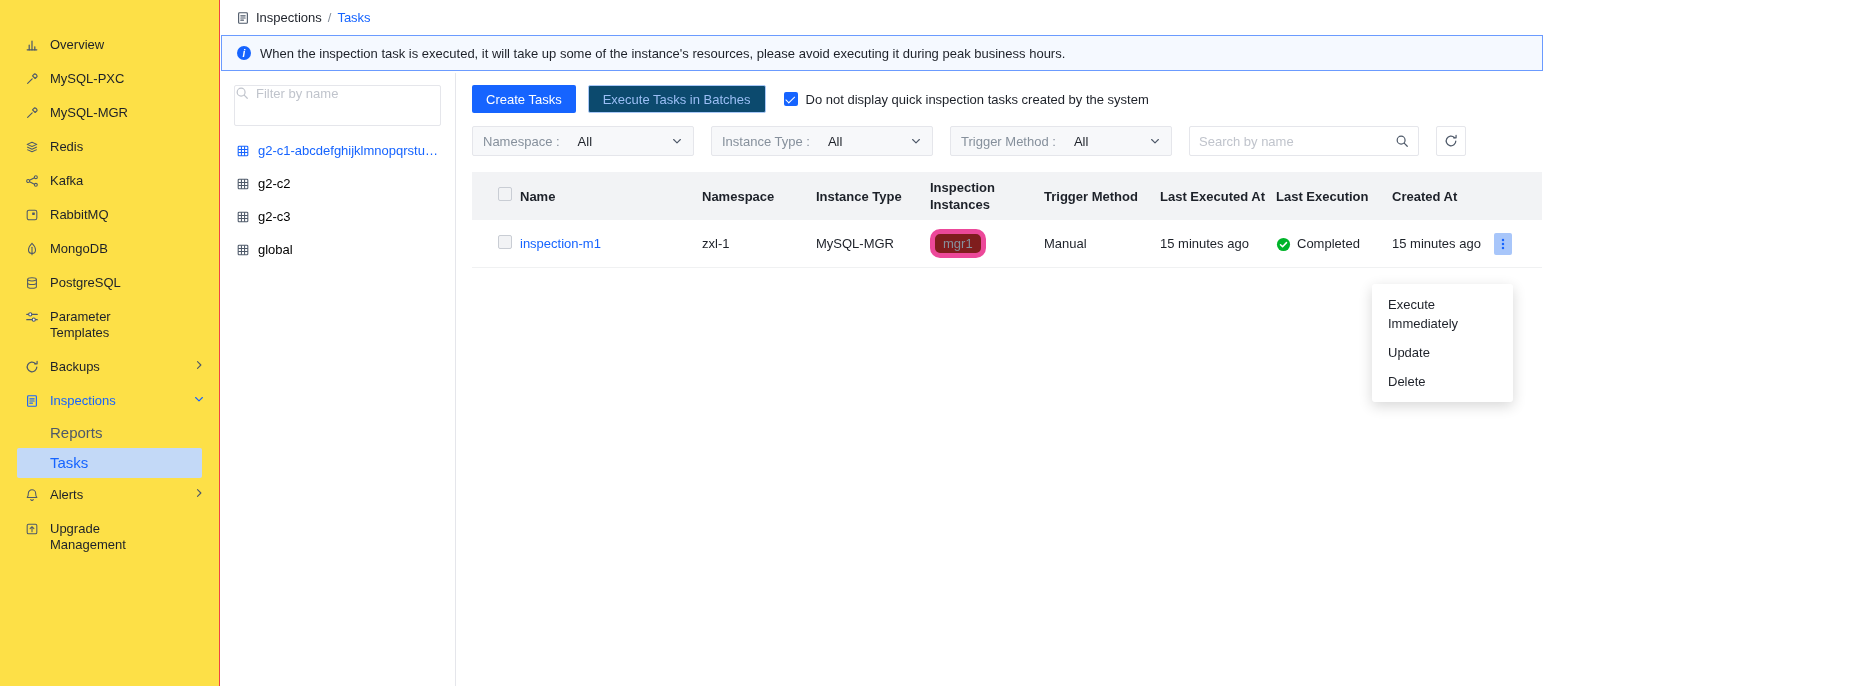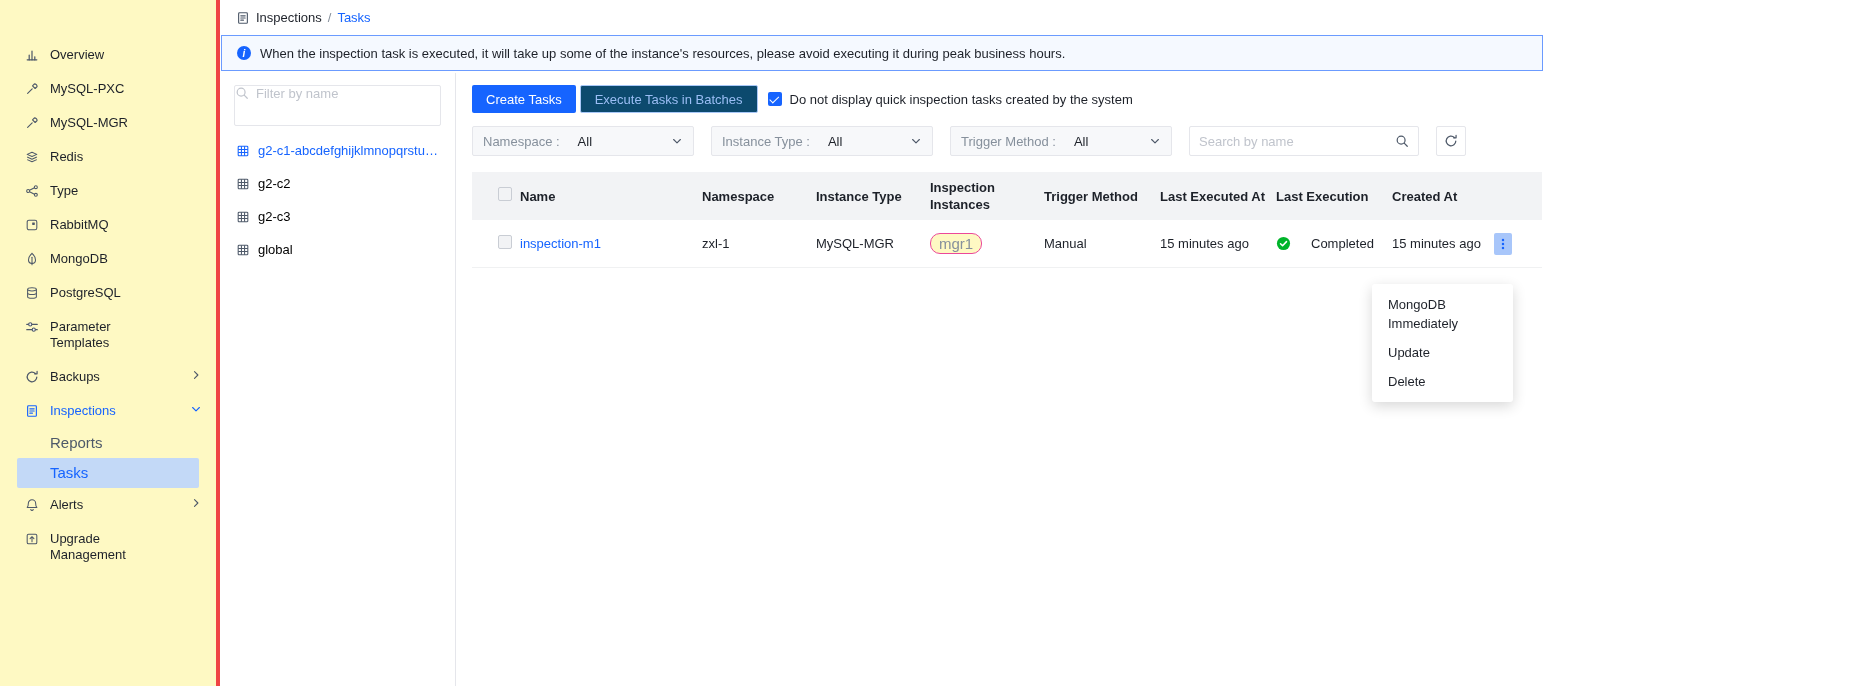--- a/index.html
+++ b/index.html
@@ -1,21 +1,21 @@
 <!DOCTYPE html>
 <html><head>
 <meta charset="utf-8">
 <style>
   *{box-sizing:border-box;margin:0;padding:0}
   html,body{width:1859px;height:686px}
   body{font-family:"Liberation Sans",sans-serif;background:#fff;color:#1d2129;overflow:hidden}
   .page{position:relative;display:flex;width:100%;height:100%}
 
   
-  .sidebar{width:220px;flex:0 0 220px;background:#fef9c3;border-right:4px solid #ef4444;padding-top:38px}
+  .sidebar{width:220px;flex:0 0 220px;background:#fde047;border-right:1px solid #ef4444;padding-top:28px}
   .side-item{display:flex;align-items:flex-start;gap:10px;padding:9px 14px 9px 24px;font-size:13px;color:#1d2129;cursor:pointer;line-height:16px}
   .side-item .icn{width:16px;height:16px;color:#4e5969;flex:0 0 16px;display:flex;align-items:center;justify-content:center;margin-top:0}
   .icn svg{width:14px;height:14px;display:block}
   .side-item .lbl{flex:1;max-width:106px}
   .side-item .chev{margin-left:auto;color:#4e5969;display:flex;align-items:center}
   .side-item .chev svg{width:12px;height:12px}
   .side-item.active{color:#1664ff}
   .side-item.active .icn,.side-item.active .chev{color:#1664ff}
   .sub-item{padding:7px 16px 7px 50px;font-size:15px;color:#4e5969;cursor:pointer;line-height:16px}
   .sub-item.selected{background:#c3d9f7;color:#1664ff;margin:0 17px;padding-left:33px;border-radius:2px}
@@ -38,21 +38,21 @@
   .filter-input input{border:none;outline:none;flex:1;font-size:13px;background:transparent;min-width:0;font-family:inherit}
   .filter-input input::placeholder{color:#c0c4cc}
   .cluster-list{margin-top:8px}
   .cluster-item{display:flex;align-items:center;gap:8px;padding:9px 2px;font-size:13px;color:#000000;cursor:pointer}
   .cluster-item .icn{color:#4e5969;display:flex;flex:0 0 14px}
   .cluster-item.selected{color:#1664ff}
   .cluster-item.selected .icn{color:#1664ff}
   .cluster-item .txt{white-space:nowrap;overflow:hidden;text-overflow:ellipsis}
 
   .content{flex:1;padding:12px 0 0 16px;min-width:0}
-  .toolbar{display:flex;align-items:center;gap:4px}
+  .toolbar{display:flex;align-items:center;gap:12px}
   .btn-primary{height:28px;padding:0 14px;background:#1664ff;color:#fff;border:none;border-radius:2px;font-size:13px;cursor:pointer;font-family:inherit}
   .btn-disabled{height:28px;padding:0 14px;background:#0c4a6e;color:#9bbef5;border:1px solid #a9c8f8;border-radius:2px;font-size:13px;font-family:inherit}
   .cb{width:14px;height:14px;border-radius:2px;flex:0 0 14px;display:inline-block;cursor:pointer}
   .cb.checked{background:#1664ff;position:relative}
   .cb.checked::after{content:"";position:absolute;left:4.5px;top:1.5px;width:3.5px;height:7.5px;border:solid #fff;border-width:0 1.6px 1.6px 0;transform:rotate(45deg)}
   .cb.unchecked{background:#f2f3f5;border:1px solid #c9cdd4}
   .cb-wrap{display:flex;align-items:center;gap:8px;margin-left:6px}
   .cb-label{font-size:13px;color:#1d2129}
 
   .filters{display:flex;align-items:center;gap:17px;margin-top:13px}
@@ -68,22 +68,22 @@
   .refresh-btn{width:30px;height:30px;border:1px solid #e5e6eb;background:#fff;border-radius:2px;display:flex;align-items:center;justify-content:center;color:#4e5969;cursor:pointer}
 
   
   .table{width:1070px;margin-top:16px;font-size:13px}
   .t-head,.t-row{display:grid;grid-template-columns:48px 182px 114px 114px 114px 116px 116px 116px 1fr;align-items:center}
   .t-head{background:#f2f3f5;min-height:48px;font-weight:700;color:#1d2129}
   .t-row{height:48px;border-bottom:1px solid #f0f1f2}
   .t-cell{padding-right:8px;line-height:17px}
   .t-cb{padding-left:26px}
   .link{color:#1664ff;cursor:pointer;text-decoration:none}
-  .pill{display:inline-block;border:1px solid #ec4899;border-radius:10px;padding:1px 8px;font-size:15px;color:#86909c;background:#fef9c3}
-  .status{display:flex;align-items:center;gap:20px}
+  .pill{display:inline-block;border:5px solid #ec4899;border-radius:10px;padding:1px 8px;font-size:13px;color:#86909c;background:#7f1d1d}
+  .status{display:flex;align-items:flex-end;gap:6px}
   .st-icn{display:flex}
   .st-icn svg{width:15px;height:15px}
   .created{display:flex;align-items:center;justify-content:space-between;padding-right:30px}
   .more-btn{width:18px;height:22px;border-radius:2px;background:#a8c6fa;color:#1664ff;display:flex;align-items:center;justify-content:center;cursor:pointer}
   .more-btn svg{width:14px;height:14px}
 
   
   .ctx-menu{position:absolute;left:1372px;top:284px;width:141px;background:#fff;border-radius:3px;box-shadow:0 4px 14px rgba(0,0,0,.16);padding:6px 0;z-index:10}
   .ctx-item{padding:5px 16px;font-size:13px;color:#1d2129;cursor:pointer;line-height:19px}
 </style>
@@ -207,21 +207,21 @@
           </svg>
         </span>
       <span class="lbl">Redis</span>
     </div>
     <div class="side-item">
       <span class="icn">
           <svg>
             <use href="#i-net"></use>
           </svg>
         </span>
-      <span class="lbl">Type</span>
+      <span class="lbl">Kafka</span>
     </div>
     <div class="side-item">
       <span class="icn">
           <svg>
             <use href="#i-mq"></use>
           </svg>
         </span>
       <span class="lbl">RabbitMQ</span>
     </div>
     <div class="side-item">
@@ -459,18 +459,18 @@
               </div>
             </div>
           </div>
 
         </div>
       </div>
     </div>
   </div>
 
   <div class="ctx-menu">
-    <div class="ctx-item">MongoDB Immediately</div>
+    <div class="ctx-item">Execute Immediately</div>
     <div class="ctx-item">Update</div>
     <div class="ctx-item">Delete</div>
   </div>
 
 </div>
 
 </body></html>

